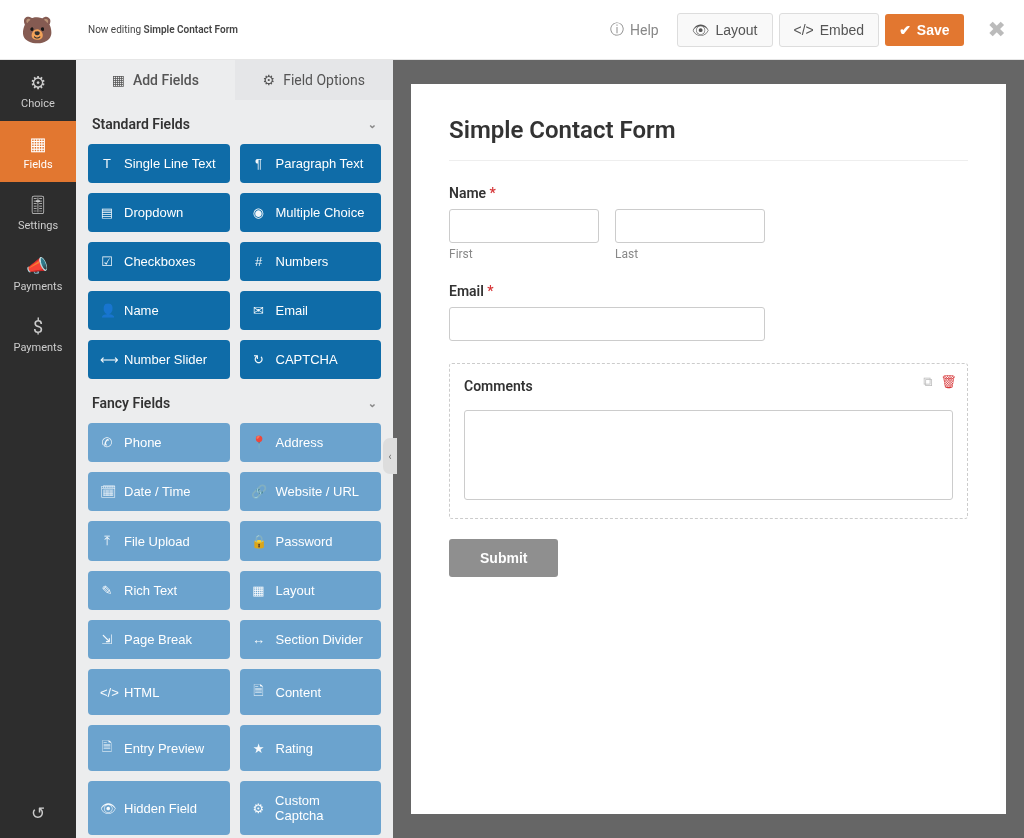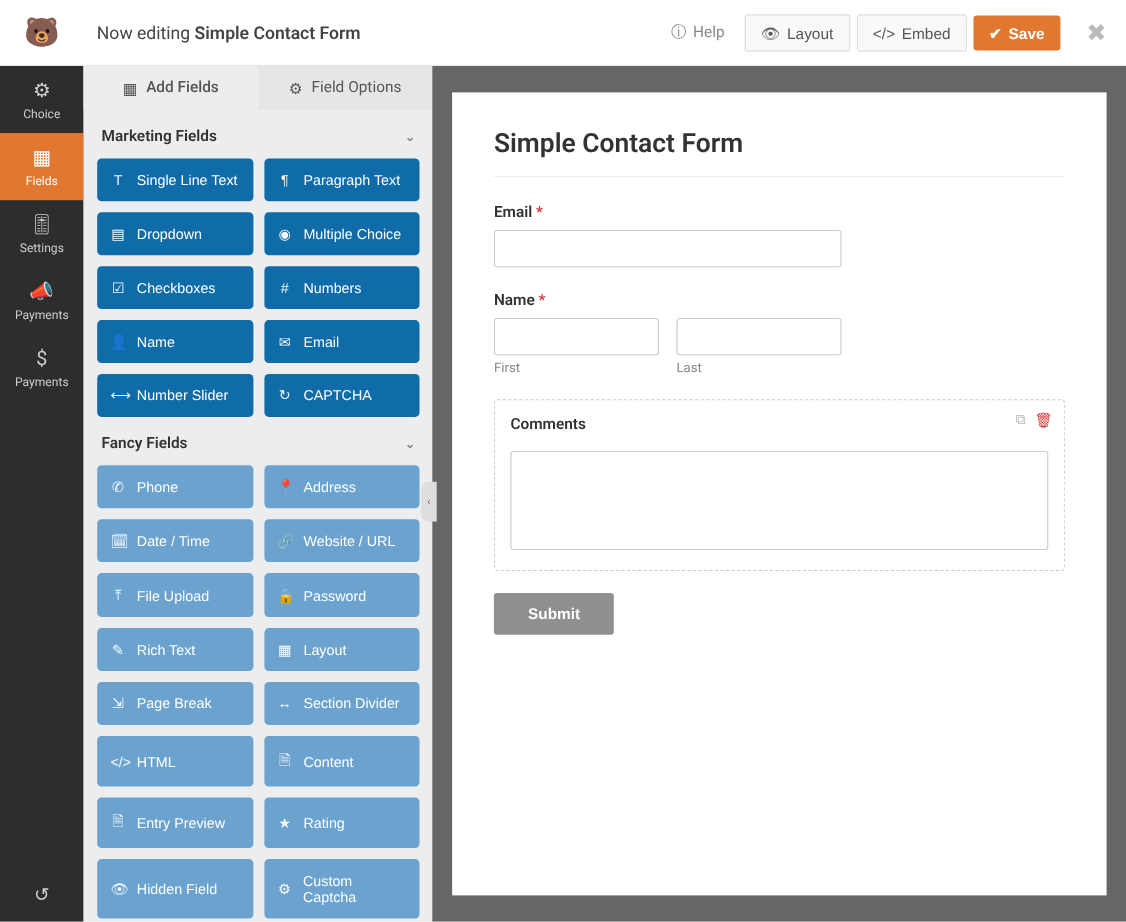--- a/index.html
+++ b/index.html
@@ -1,19 +1,19 @@
 <!DOCTYPE html>
 <html><head>
 <meta charset="utf-8">
 <style>
 * { box-sizing: border-box; margin: 0; padding: 0; }
 body { font-family: -apple-system, BlinkMacSystemFont, "Segoe UI", Roboto, Arial, sans-serif; background: #fff; width: 1024px; height: 838px; overflow: hidden; color: #444; }
 .topbar { height: 60px; display: flex; align-items: center; padding: 0 18px; border-bottom: 1px solid #e6e6e6; }
 .logo { width: 40px; height: 40px; display: flex; align-items: center; justify-content: center; margin-right: 30px; font-size: 26px; }
-.editing-label { font-size: 16px; color: #444; }
+.editing-label { font-size: 10px; color: #444; }
 .editing-label .strong { font-weight: 600; }
 .topbar-spacer { flex: 1; }
 .help-btn { color: #888; font-size: 14px; margin-right: 12px; display: flex; align-items: center; gap: 6px; cursor: pointer; }
 .toolbar-btn { border: 1px solid #ddd; background: #f9f9f9; padding: 8px 14px; font-size: 14px; color: #555; margin-left: 6px; display: inline-flex; align-items: center; gap: 6px; border-radius: 3px; cursor: pointer; }
 .save-btn { background: #e27730; color: #fff; border: none; font-weight: 600; }
 .close-x { margin-left: 24px; font-size: 22px; color: #bbb; cursor: pointer; }
 .main { display: flex; height: 778px; }
 .sidenav { width: 76px; background: #2d2d2d; display: flex; flex-direction: column; align-items: center; }
 .sidenav-item { width: 76px; height: 61px; display: flex; flex-direction: column; align-items: center; justify-content: center; color: #ccc; font-size: 11px; gap: 4px; cursor: pointer; }
 .sidenav-item.active { background: #e27730; color: #fff; }
@@ -118,21 +118,21 @@
         <span>▦</span>
         <span>Add Fields</span>
       </div>
       <div class="tab">
         <span>⚙</span>
         <span>Field Options</span>
       </div>
     </div>
     <div class="panelscroll">
       <div class="group-header">
-        <span>Marketing Fields</span>
+        <span>Standard Fields</span>
         <span class="chev">⌄</span>
       </div>
       <div class="fields-grid" id="standard-grid">
           <button class="field-btn">
             <span class="ficon">T</span>
             <span>Single Line Text</span>
           </button>
           <button class="field-btn">
             <span class="ficon">¶</span>
             <span>Paragraph Text</span>
@@ -243,44 +243,44 @@
         </div>
     </div>
   </div>
 
   <div class="preview-area">
     <div class="collapse-handle">
       <span>‹</span>
     </div>
     <div class="preview-card">
       <div class="form-title">Simple Contact Form</div>
-
-      <div class="form-field">
-        <label class="field-label">
-          <span>Email</span> <span class="req">*</span>
-        </label>
-        <input class="text-input" style="">
-      </div>
 
       <div class="form-field">
         <label class="field-label">
           <span>Name</span> <span class="req">*</span>
         </label>
         <div class="name-row">
           <div class="name-col">
             <input class="name-input" style="">
             <span class="sublabel">First</span>
           </div>
           <div class="name-col">
             <input class="name-input" style="">
             <span class="sublabel">Last</span>
           </div>
         </div>
       </div>
 
+      <div class="form-field">
+        <label class="field-label">
+          <span>Email</span> <span class="req">*</span>
+        </label>
+        <input class="text-input" style="">
+      </div>
+
 
       <div class="comments-block">
         <div class="field-actions">
           <span class="dup">⧉</span>
           <span class="del">🗑</span>
         </div>
         <label class="field-label">Comments</label>
         <textarea class="textarea-input" style=""></textarea>
       </div>
 

